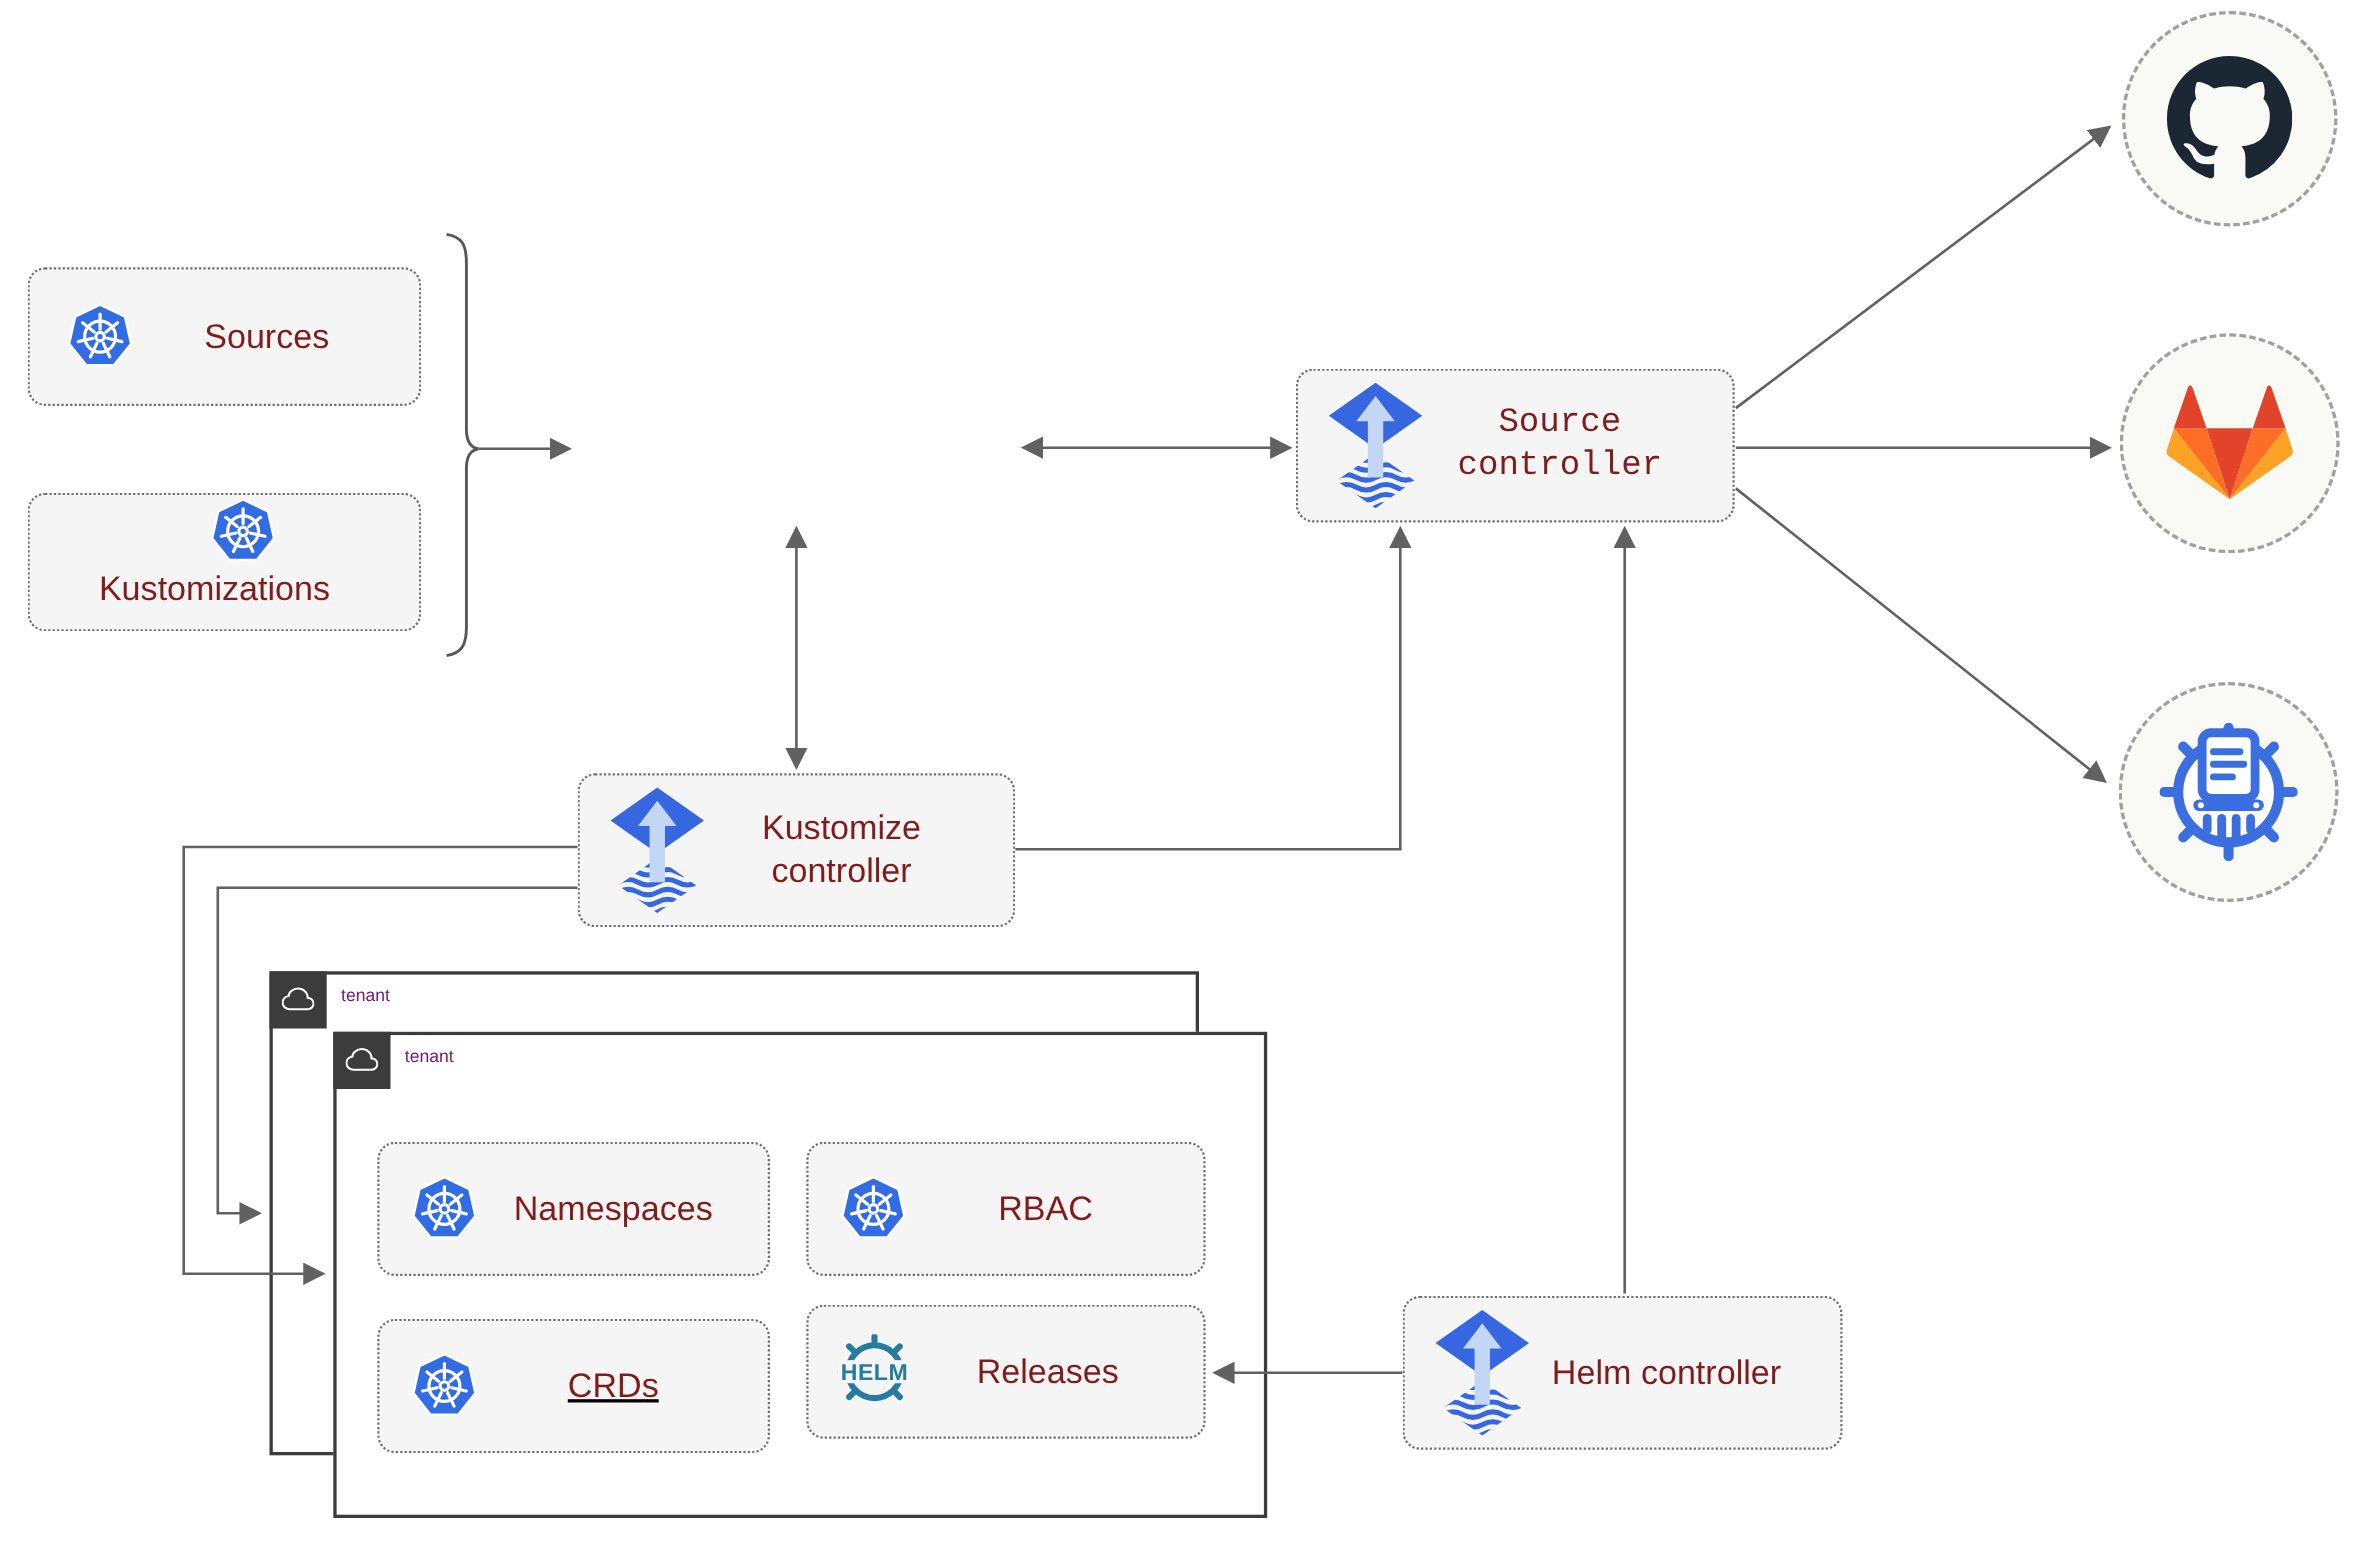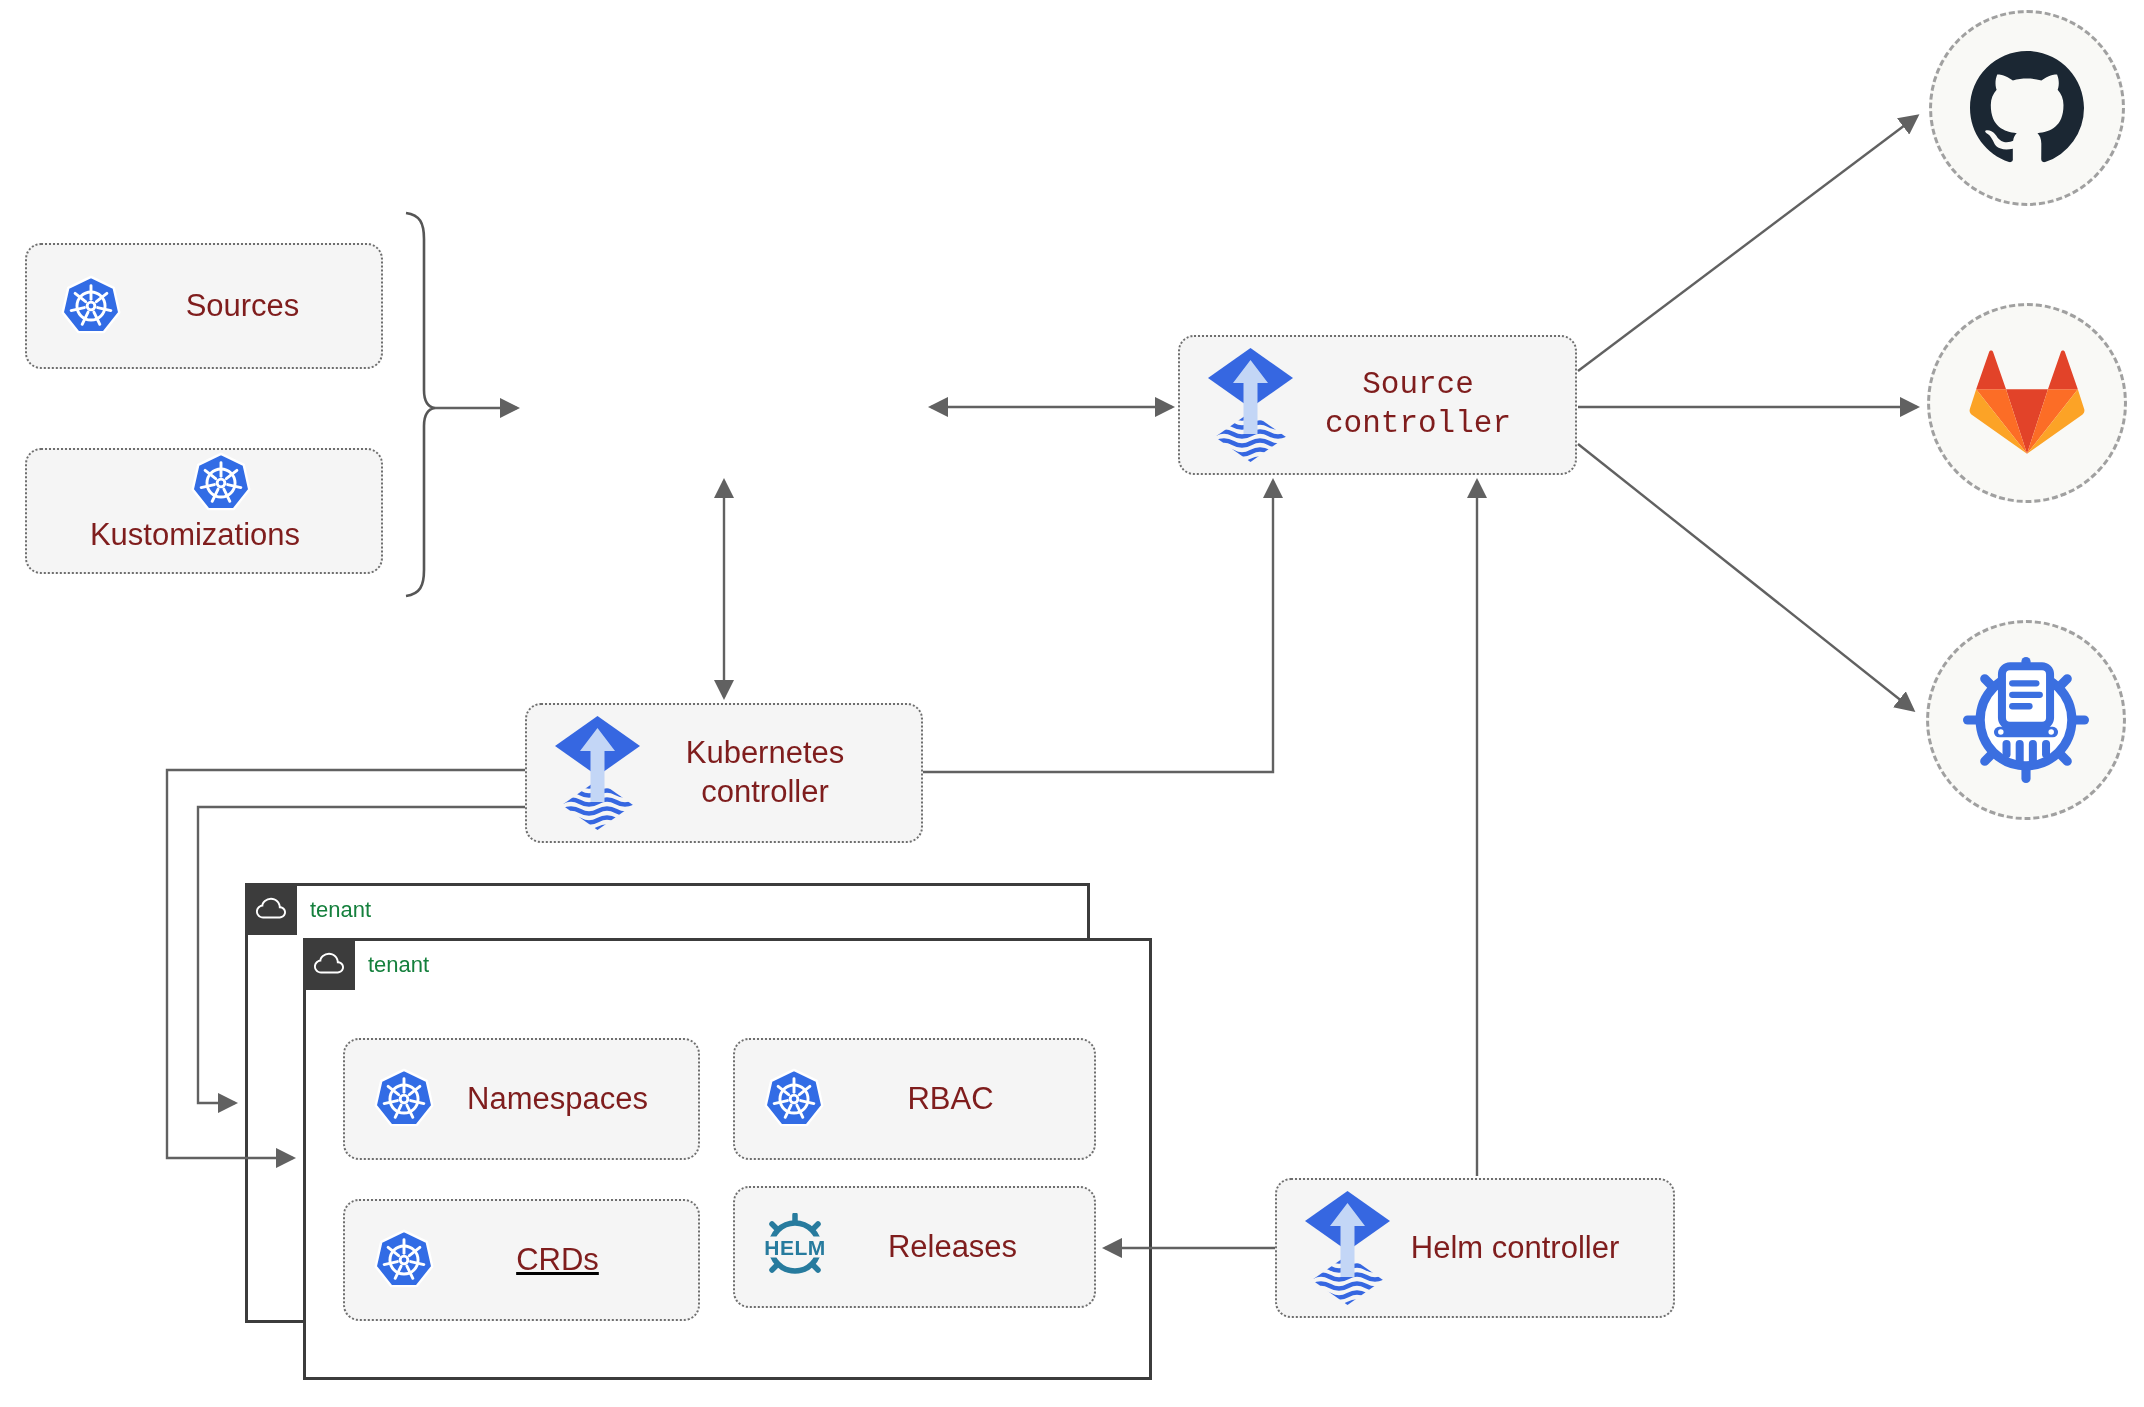--- a/index.html
+++ b/index.html
@@ -8,21 +8,21 @@
   
   .node{position:absolute;background:#f5f5f5;border:2px dotted #6e6e6e;border-radius:16px;
         display:flex;align-items:center;box-sizing:border-box;}
   .node .icon{flex:0 0 auto;display:flex;align-items:center;justify-content:center;}
   .node .label{flex:1 1 auto;text-align:center;font-size:31px;color:#7f1d1d;line-height:1.25;padding-right:18px;}
 
   
   .tenant{position:absolute;background:#ffffff;border:3px solid #3c3c3c;box-sizing:border-box;}
   .tenant-tab{position:absolute;left:-3px;top:-3px;width:52px;height:52px;background:#3c3c3c;
               display:flex;align-items:center;justify-content:center;}
-  .tenant-label{position:absolute;left:62px;top:11px;font-size:22px;color:#15803d;}
+  .tenant-label{position:absolute;left:62px;top:11px;font-size:16px;color:#701a75;}
 
   
   .endpoint{position:absolute;background:#f9f9f6;border:3px dashed #a0a0a0;border-radius:50%;
             display:flex;align-items:center;justify-content:center;box-sizing:border-box;}
 
   svg.connectors{position:absolute;left:0;top:0;z-index:20;pointer-events:none;}
   .hidden-defs{position:absolute;width:0;height:0;overflow:hidden;}
 </style>
 </head>
 <body>
@@ -208,21 +208,21 @@
       </span>
     <span class="label" style="max-width:250px;font-family:Liberation Mono, monospace;">Source controller</span>
   </div>
 
   <div class="node" style="left:525px;top:703px;width:398px;height:140px;">
     <span class="icon" style="padding-left:28px;">
       <svg width="85" height="115">
           <use href="#sym-flux"></use>
         </svg>
       </span>
-    <span class="label" style="max-width:250px;">Kubernetes controller</span>
+    <span class="label" style="max-width:250px;">Kustomize controller</span>
   </div>
 
   <div class="node" style="left:1275px;top:1178px;width:400px;height:140px;">
     <span class="icon" style="padding-left:28px;">
       <svg width="85" height="115">
           <use href="#sym-flux"></use>
         </svg>
       </span>
     <span class="label" style="max-width:250px;">Helm controller</span>
   </div>

